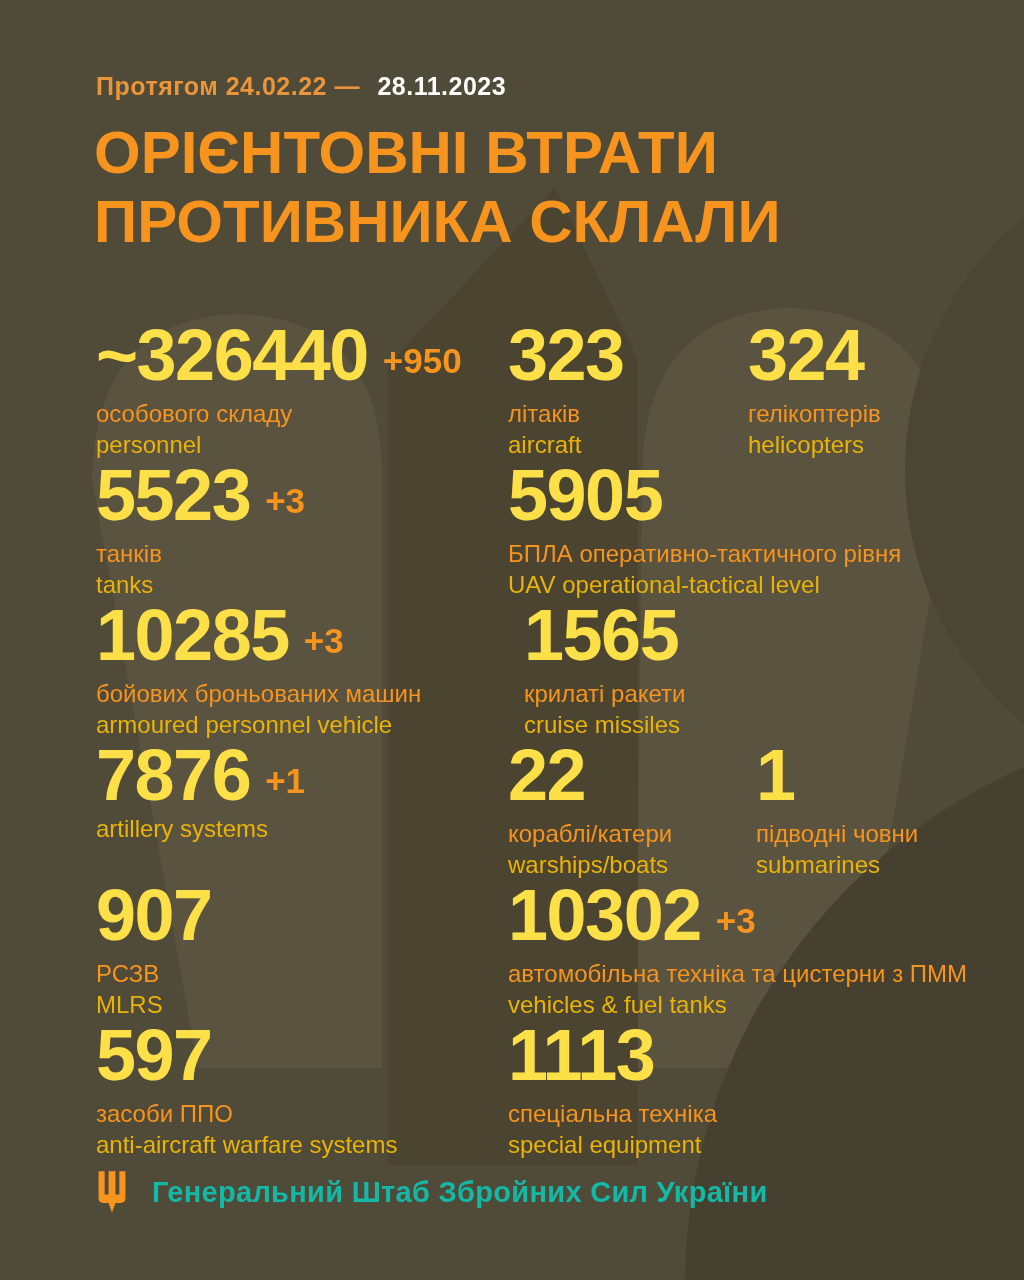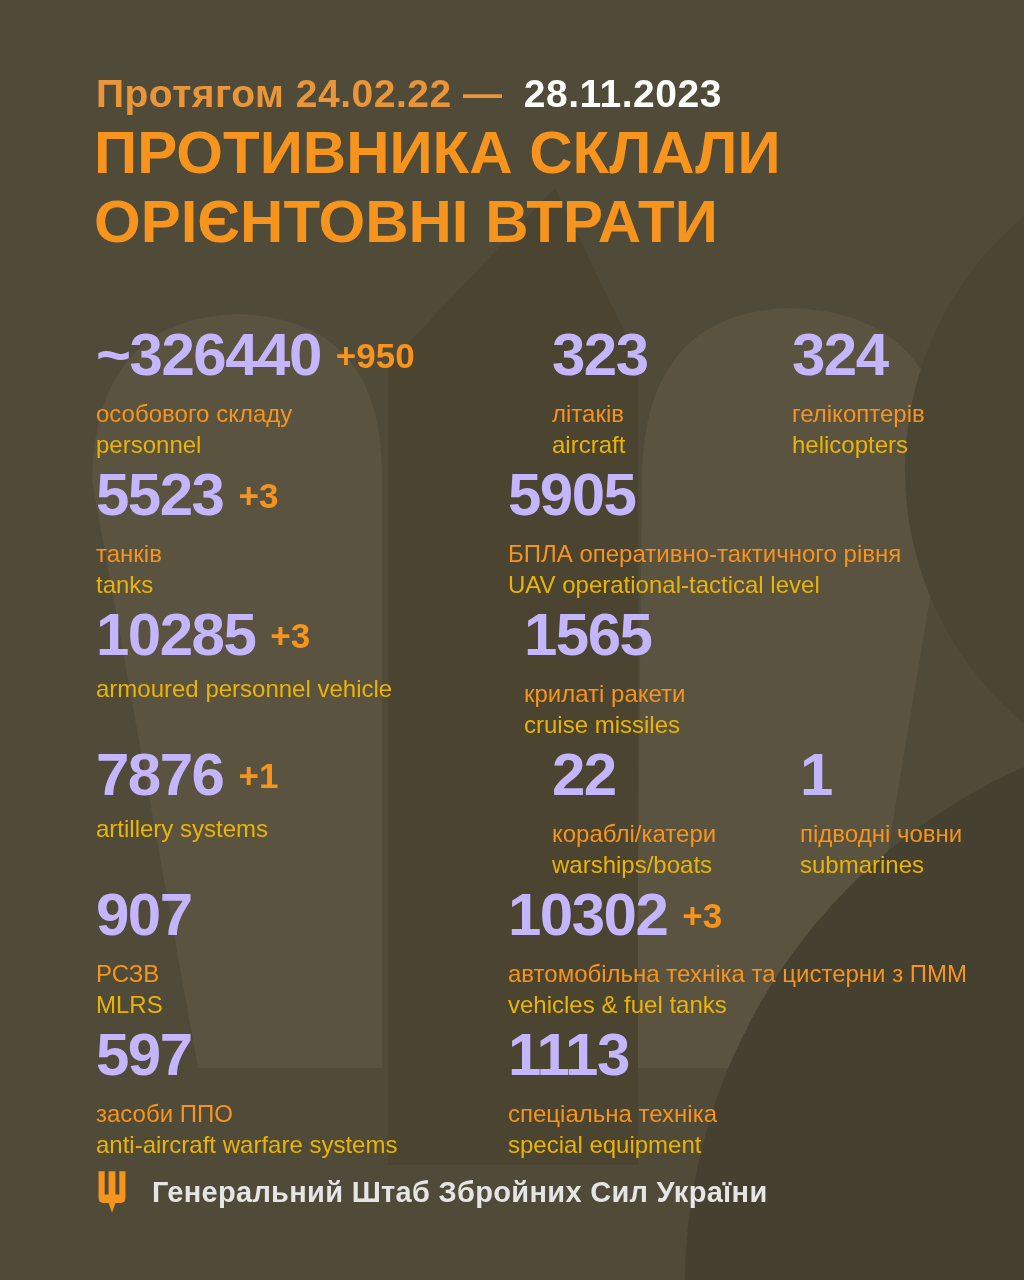--- a/index.html
+++ b/index.html
@@ -10,66 +10,66 @@
     background:#504a38;
     overflow:hidden;
     font-family:"Liberation Sans", sans-serif;
     -webkit-font-smoothing:antialiased;
   }
   .watermark{position:absolute;left:0;top:0;z-index:0;}
   .content{position:absolute;left:0;top:0;width:100%;height:100%;z-index:1;}
 
   .dateline{
     position:absolute;left:96px;top:72px;
-    font-size:39px;letter-spacing:.5px;white-space:nowrap;
+    font-size:25px;letter-spacing:.5px;white-space:nowrap;
   }
   .dateline .period{color:#e9953a;font-weight:600;}
   .dateline .rdate{color:#fdfdfb;font-weight:800;margin-left:10px;}
 
   .title{
     position:absolute;left:94px;top:118px;
     color:#f7941e;font-weight:800;
     font-size:60px;line-height:69px;letter-spacing:0;
     text-transform:uppercase;white-space:nowrap;
   }
 
   .stat{position:absolute;width:470px;}
   .stat .numline{display:flex;align-items:baseline;white-space:nowrap;}
   .stat .num{
-    color:#c4b5fd;font-weight:700;
-    font-size:60px;line-height:74px;letter-spacing:-1.5px;
+    color:#fde047;font-weight:700;
+    font-size:72px;line-height:74px;letter-spacing:-1.5px;
   }
   .stat .delta{
     color:#f7941e;font-weight:700;
     font-size:35px;margin-left:15px;position:relative;top:-7px;
   }
   .stat .delta:empty{display:none;}
   .stat .ua{
     color:#f7941e;font-weight:400;
     font-size:24px;line-height:29px;margin-top:7px;white-space:nowrap;
   }
   .stat .en{
     color:#eab308;font-weight:400;
     font-size:24px;line-height:29px;margin-top:2px;white-space:nowrap;
   }
-  .narrow{width:250px;margin-left:44px;}
+  .narrow{width:250px;}
 
   .pos-0{left:96px;top:318px}  .pos-1{left:508px;top:318px}  .pos-2{left:748px;top:318px}
   .pos-3{left:96px;top:458px}  .pos-4{left:508px;top:458px}
   .pos-5{left:96px;top:598px}  .pos-6{left:524px;top:598px}
   .pos-7{left:96px;top:738px}  .pos-8{left:508px;top:738px}  .pos-9{left:756px;top:738px}
   .pos-10{left:96px;top:878px} .pos-11{left:508px;top:878px}
   .pos-12{left:96px;top:1018px}.pos-13{left:508px;top:1018px}
 
   .footer{
     position:absolute;left:96px;top:1170px;
     display:flex;align-items:center;gap:24px;
   }
   .footer .org{
-    color:#e5e5e5;font-weight:700;font-size:29px;letter-spacing:.3px;white-space:nowrap;
+    color:#14b8a6;font-weight:700;font-size:29px;letter-spacing:.3px;white-space:nowrap;
   }
   .trident{width:32px;height:44px;display:block;}
 </style>
 </head>
 <body>
 
 <div class="canvas">
 
   <svg class="watermark" width="1024" height="1280" viewBox="0 0 1024 1280" aria-hidden="true">
     <rect x="0" y="0" width="1024" height="1280" fill="#504a38"></rect>
@@ -84,22 +84,22 @@
   </svg>
 
   <div class="content">
 
     <div class="dateline">
       <span class="period">Протягом 24.02.22 —</span>
       <span class="rdate">28.11.2023</span>
     </div>
 
     <div class="title">
+      <div>ОРІЄНТОВНІ ВТРАТИ</div>
       <div>ПРОТИВНИКА СКЛАЛИ</div>
-      <div>ОРІЄНТОВНІ ВТРАТИ</div>
     </div>
 
     <div class="stat pos-0">
       <div class="numline">
           <span class="num">~326440</span>
           <span class="delta">+950</span>
         </div>
       <div class="ua">особового складу</div>
       <div class="en">personnel</div>
     </div>
@@ -135,20 +135,21 @@
         </div>
       <div class="ua">БПЛА оперативно-тактичного рівня</div>
       <div class="en">UAV operational-tactical level</div>
     </div>
 
     <div class="stat pos-5">
       <div class="numline">
           <span class="num">10285</span>
           <span class="delta">+3</span>
         </div>
+      <div class="ua">бойових броньованих машин</div>
       <div class="en">armoured personnel vehicle</div>
     </div>
 
     <div class="stat pos-6">
       <div class="numline">
           <span class="num">1565</span>
         </div>
       <div class="ua">крилаті ракети</div>
       <div class="en">cruise missiles</div>
     </div>

